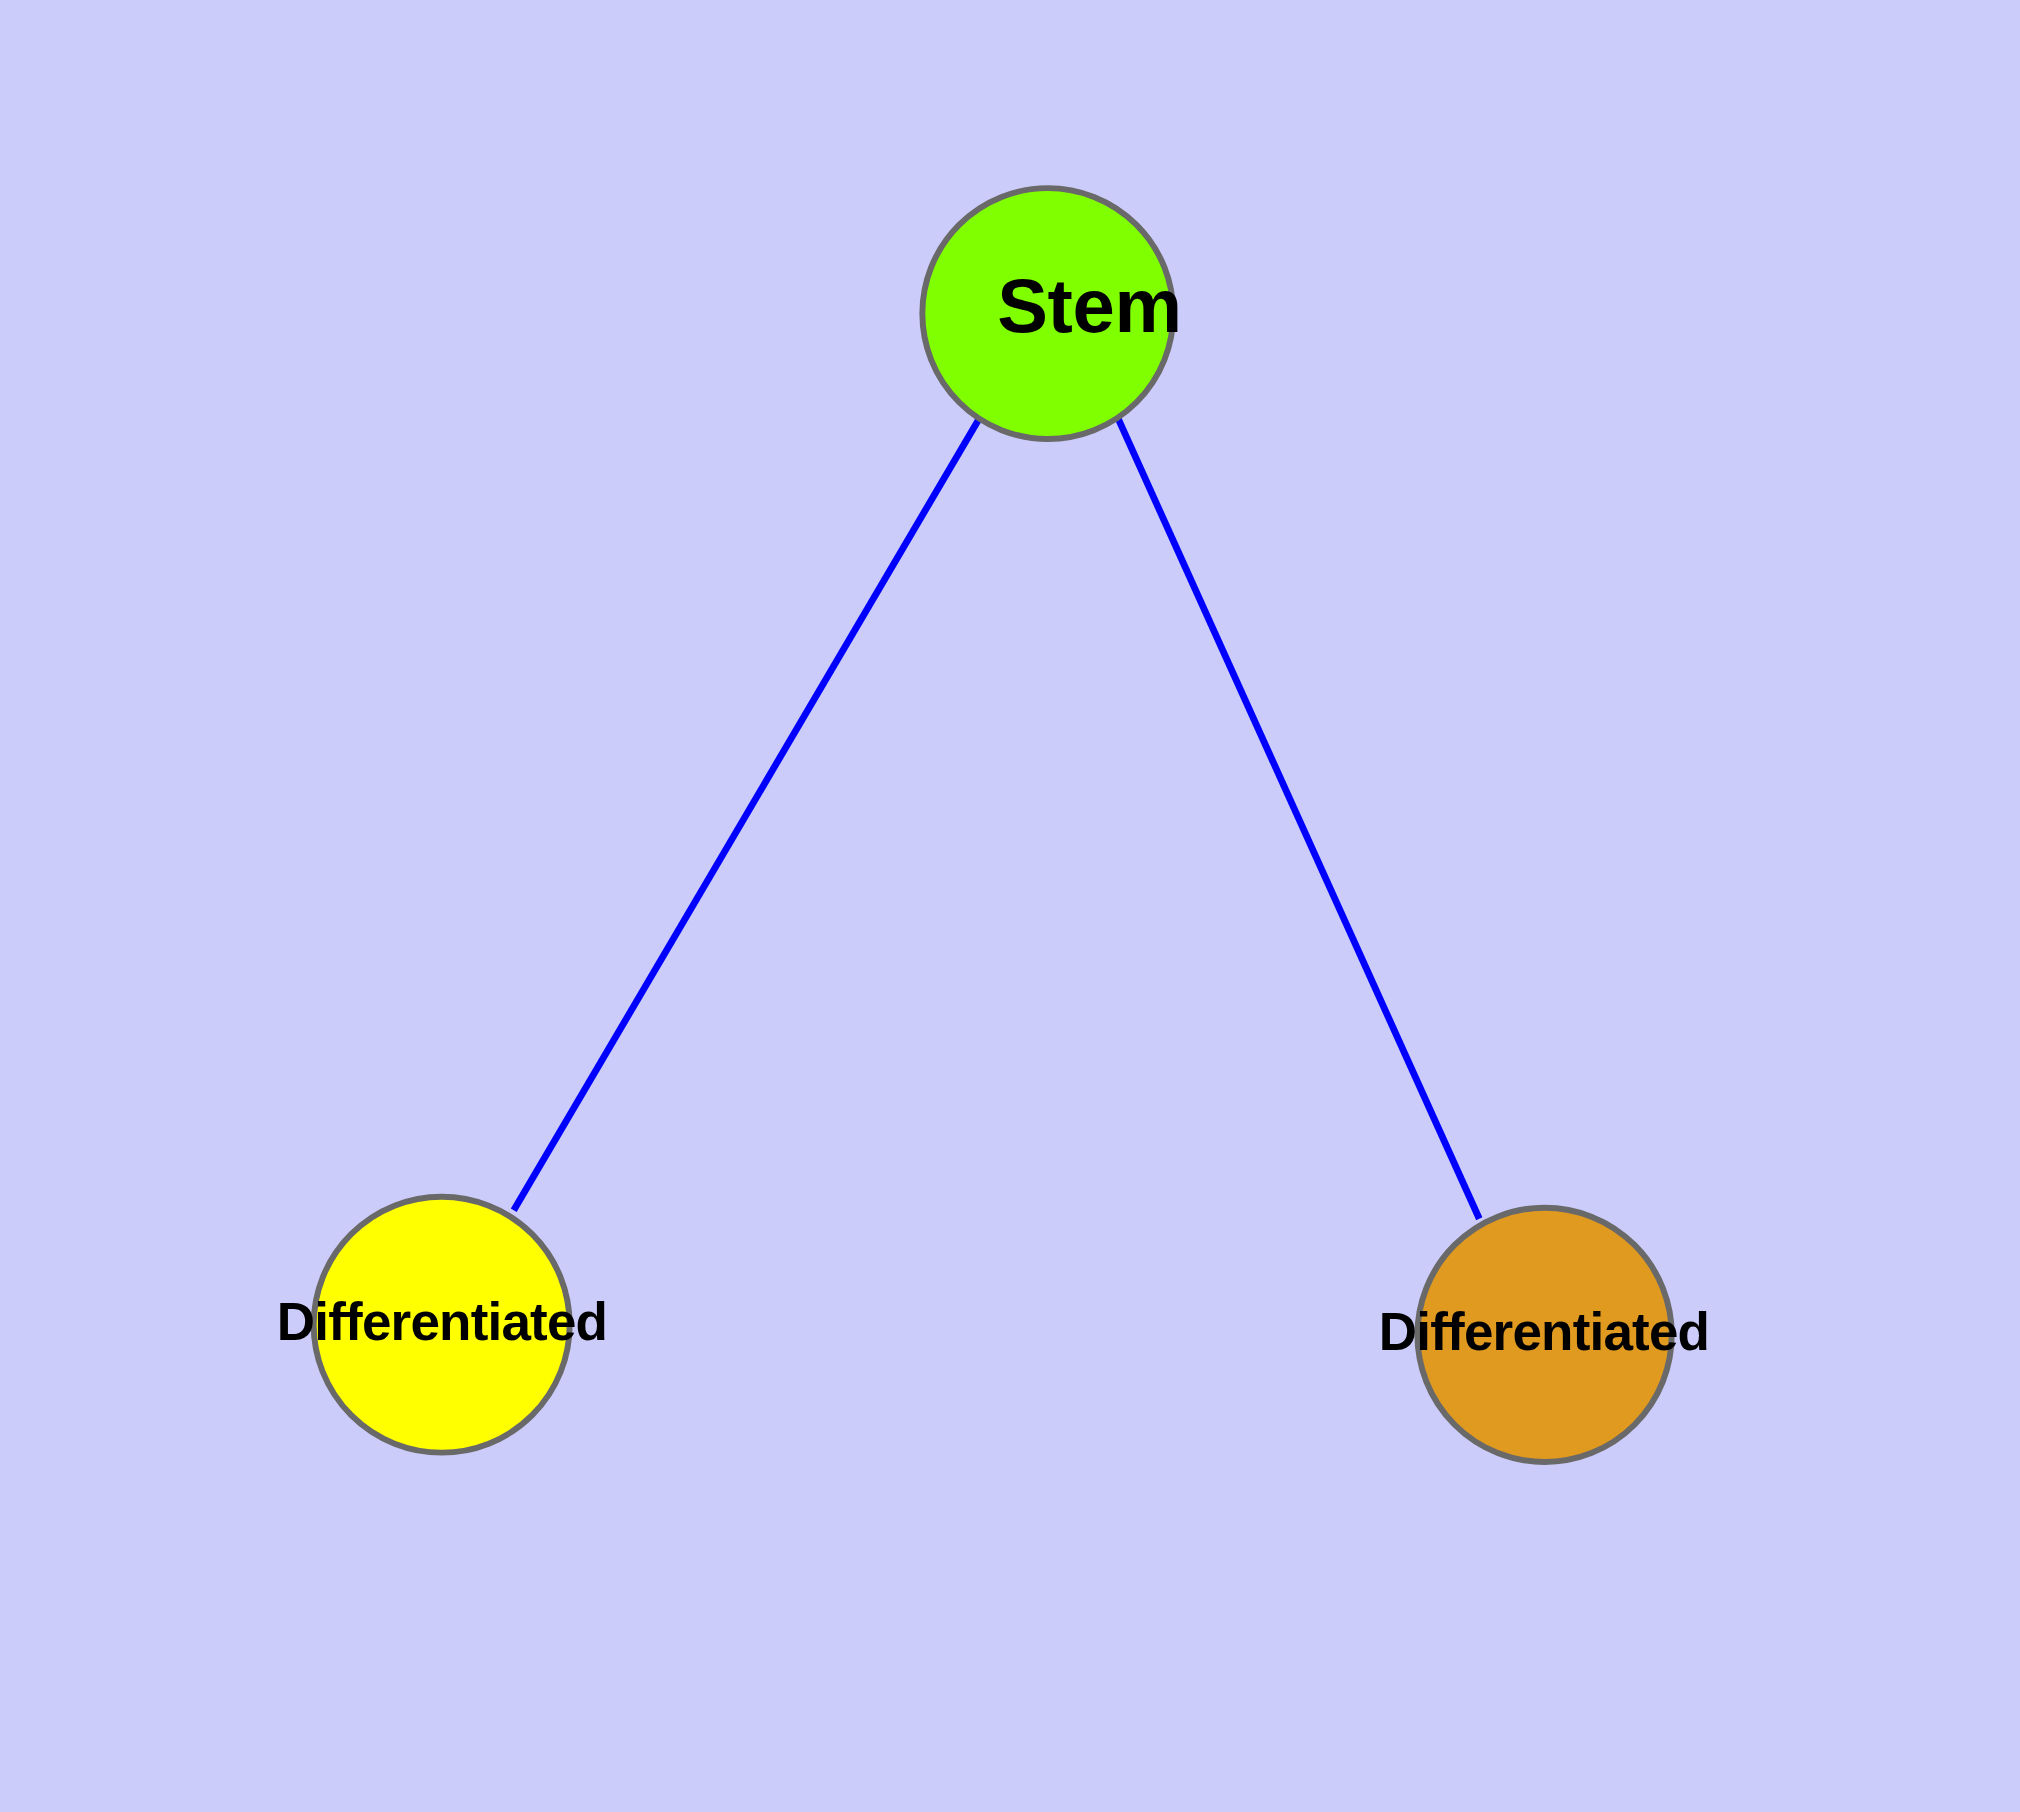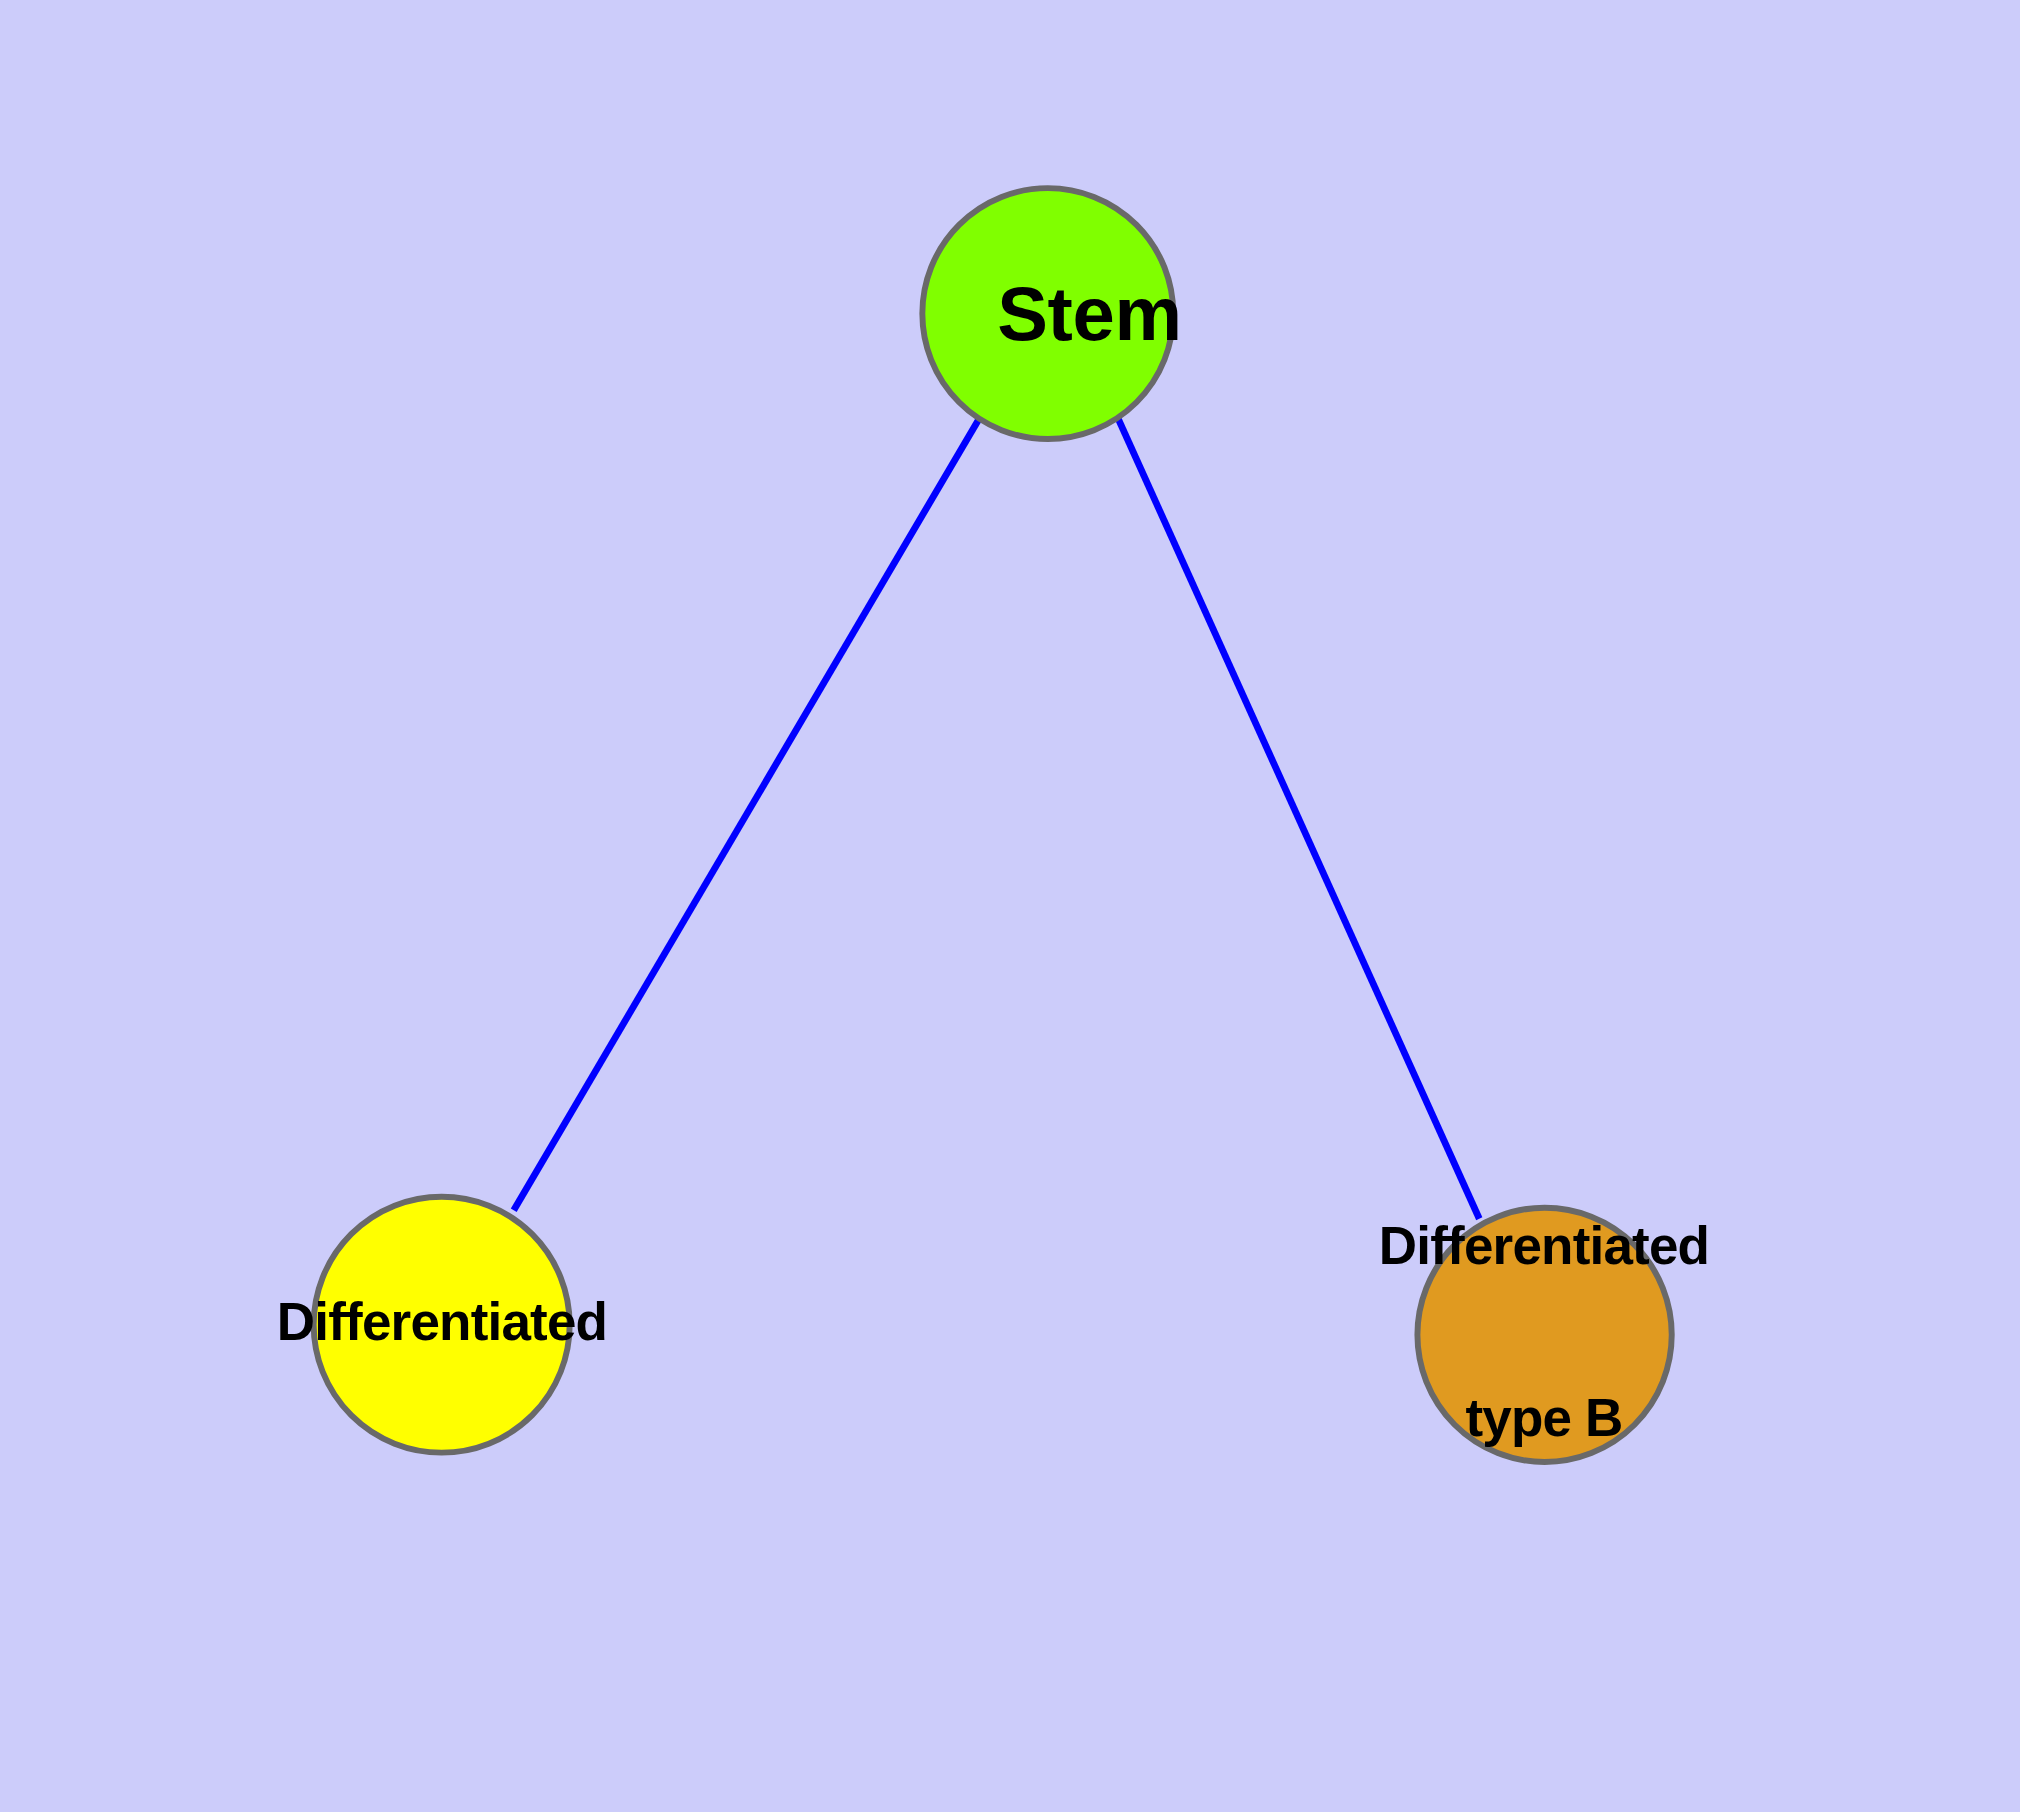--- a/index.html
+++ b/index.html
@@ -36,21 +36,21 @@
   .node-label.root {
     font-size: 76px;
     letter-spacing: -0.4px;
   }
   .node-label.leaf {
     font-size: 53px;
     letter-spacing: -0.8px;
   }
   .lbl-stem {
     left: 1048px;
-    top: 314px;
+    top: 306px;
     transform: translate(-50%, -50%);
   }
   .lbl-typeA {
     left: 442px;
     top: 1322px;
     transform: translate(-50%, -50%);
   }
   .lbl-typeB {
     left: 1544px;
     top: 1332px;
@@ -81,17 +81,16 @@
   <div class="node-label root lbl-stem" style="color: rgb(0, 0, 0);">
     <span>Stem</span>
   </div>
 
   <div class="node-label leaf lbl-typeA" style="color: rgb(0, 0, 0);">
     <div>Differentiated</div>
   </div>
 
   <div class="node-label leaf lbl-typeB" style="color: rgb(0, 0, 0);">
     <div>Differentiated</div>
-    <div>type B</div>
   </div>
 
 </div>
 
 
 </body></html>

